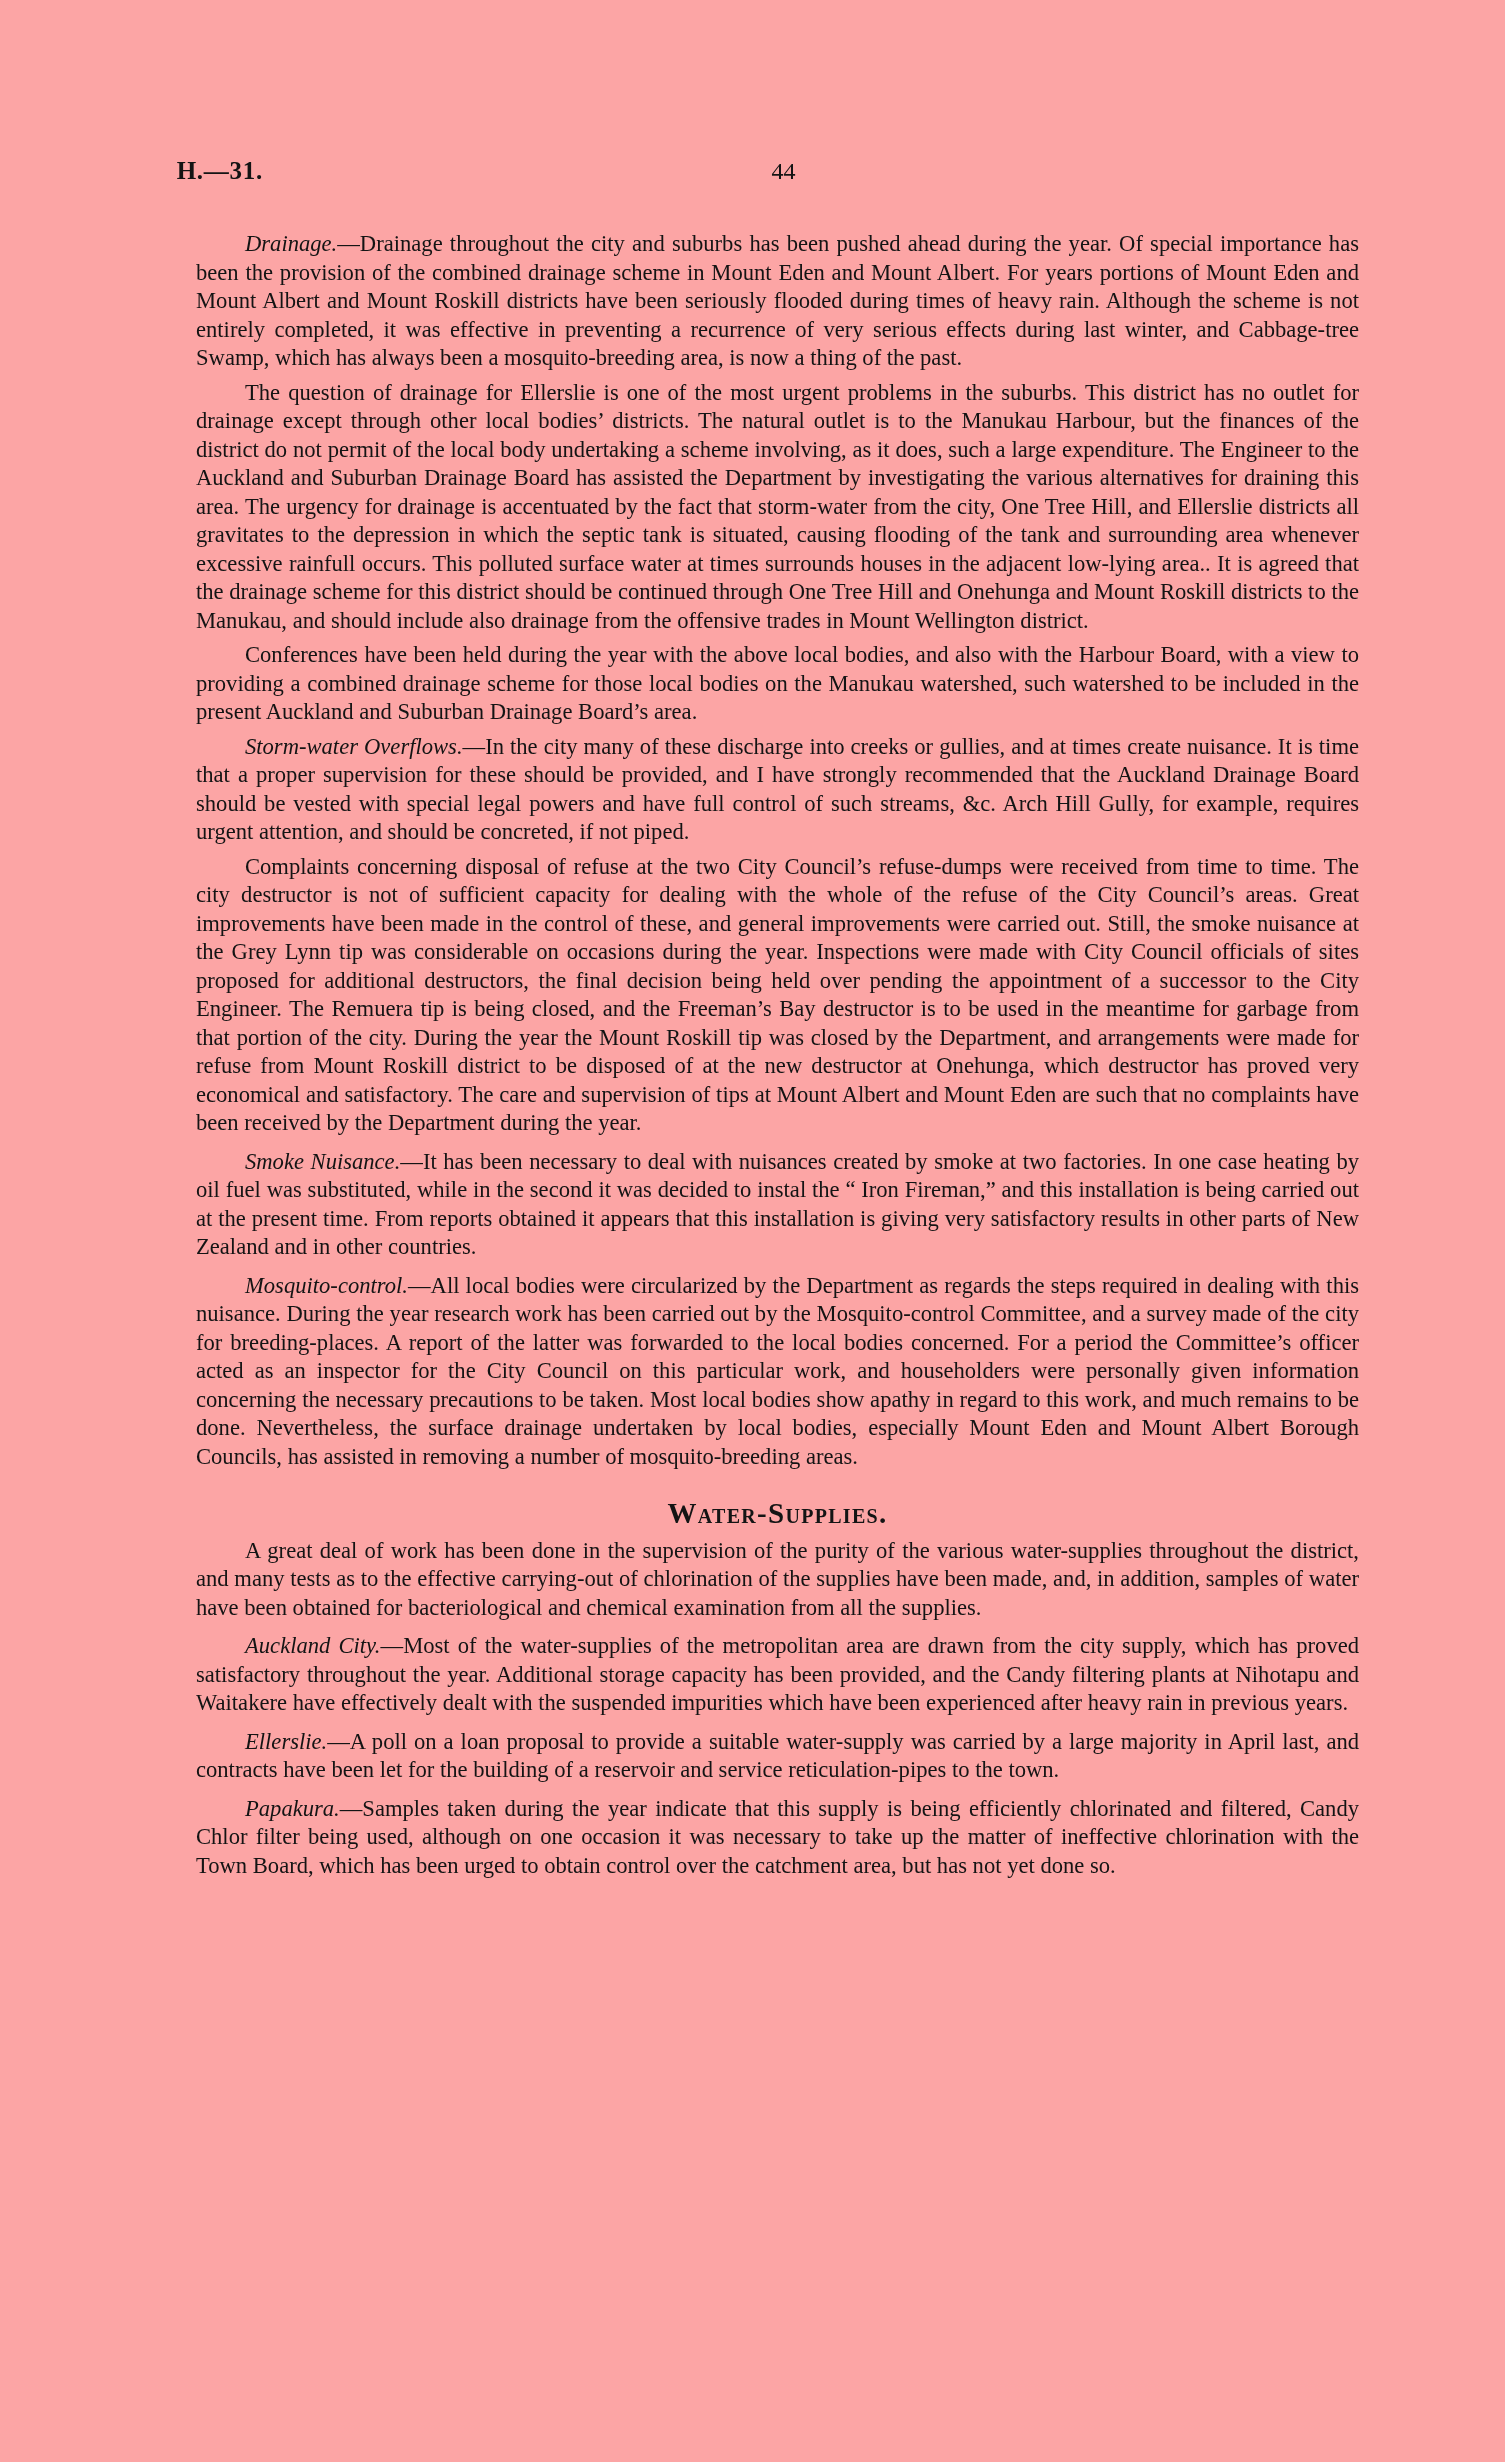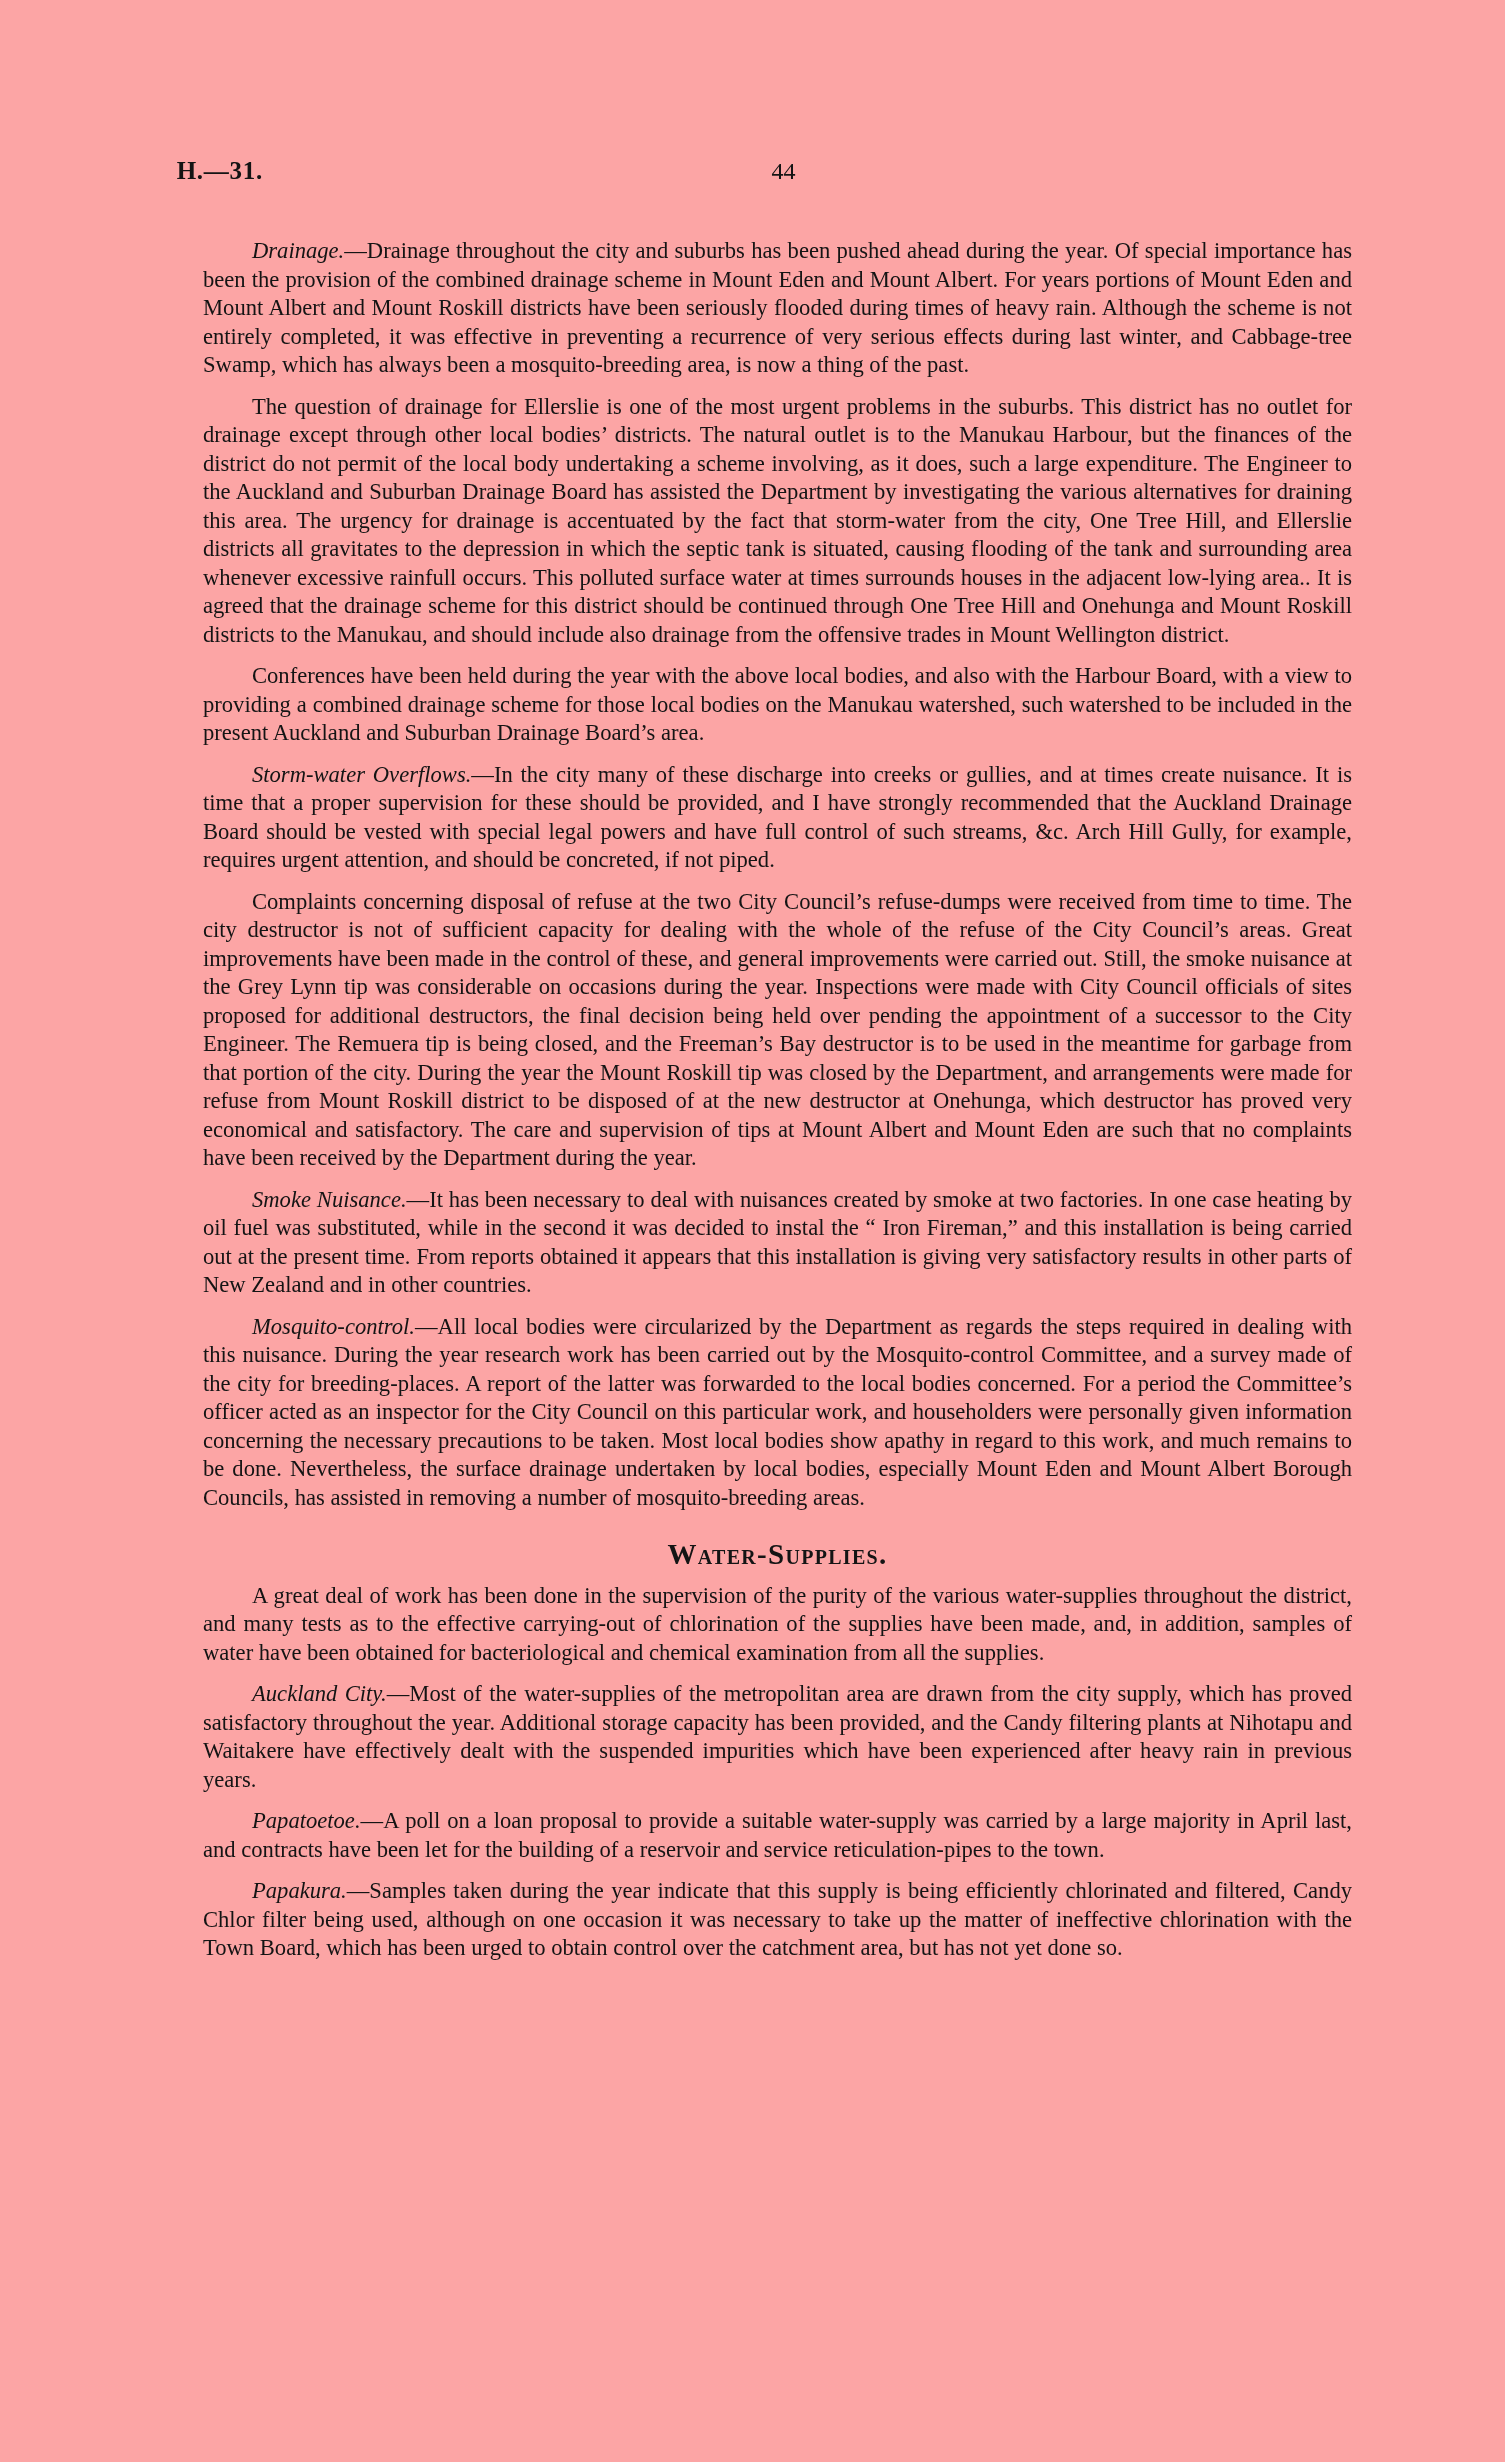--- a/index.html
+++ b/index.html
@@ -42,21 +42,21 @@
   .content {
     position: absolute;
     top: 224px;
     left: 190px;
     width: 1175px;
     font-size: 22.6px;
     line-height: 28.5px;
     text-align: justify;
   }
   p.para {
-    margin: 13px;
+    margin: 6px;
     text-indent: 49px;
   }
   p.para.spaced {
     margin-top: 10px;
   }
   .lead {
     font-style: italic;
   }
   h2.section-heading {
     margin: 28px 0 9.3px 0;
@@ -80,17 +80,17 @@
       <p class="para"><span class="lead">Drainage.</span><span>—Drainage throughout the city and suburbs has been pushed ahead during the year. Of special importance has been the provision of the combined drainage scheme in Mount Eden and Mount Albert.  For years portions of Mount Eden and Mount Albert and Mount Roskill districts have been seriously flooded during times of heavy rain.  Although the scheme is not entirely completed, it was effective in preventing a recurrence of very serious effects during last winter, and Cabbage-tree Swamp, which has always been a mosquito-breeding area, is now a thing of the past.</span></p>
       <p class="para"><span>The question of drainage for Ellerslie is one of the most urgent problems in the suburbs.  This district has no outlet for drainage except through other local bodies’ districts.  The natural outlet is to the Manukau Harbour, but the finances of the district do not permit of the local body undertaking a scheme involving, as it does, such a large expenditure.  The Engineer to the Auckland and Suburban Drainage Board has assisted the Department by investigating the various alternatives for draining this area.  The urgency for drainage is accentuated by the fact that storm-water from the city, One Tree Hill, and Ellerslie districts all gravitates to the depression in which the septic tank is situated, causing flooding of the tank and surrounding area whenever excessive rainfull occurs.  This polluted surface water at times surrounds houses in the adjacent low-lying area..  It is agreed that the drainage scheme for this district should be continued through One Tree Hill and Onehunga and Mount Roskill districts to the Manukau, and should include also drainage from the offensive trades in Mount Wellington district.</span></p>
       <p class="para"><span>Conferences have been held during the year with the above local bodies, and also with the Harbour Board, with a view to providing a combined drainage scheme for those local bodies on the Manukau watershed, such watershed to be included in the present Auckland and Suburban Drainage Board’s area.</span></p>
       <p class="para"><span class="lead">Storm-water Overflows.</span><span>—In the city many of these discharge into creeks or gullies, and at times create nuisance.  It is time that a proper supervision for these should be provided, and I have strongly recommended that the Auckland Drainage Board should be vested with special legal powers and have full control of such streams, &amp;c.  Arch Hill Gully, for example, requires urgent attention, and should be concreted, if not piped.</span></p>
       <p class="para"><span>Complaints concerning disposal of refuse at the two City Council’s refuse-dumps were received from time to time.  The city destructor is not of sufficient capacity for dealing with the whole of the refuse of the City Council’s areas.  Great improvements have been made in the control of these, and general improvements were carried out.  Still, the smoke nuisance at the Grey Lynn tip was considerable on occasions during the year.  Inspections were made with City Council officials of sites proposed for additional destructors, the final decision being held over pending the appointment of a successor to the City Engineer.  The Remuera tip is being closed, and the Freeman’s Bay destructor is to be used in the meantime for garbage from that portion of the city.  During the year the Mount Roskill tip was closed by the Department, and arrangements were made for refuse from Mount Roskill district to be disposed of at the new destructor at Onehunga, which destructor has proved very economical and satisfactory.  The care and supervision of tips at Mount Albert and Mount Eden are such that no complaints have been received by the Department during the year.</span></p>
       <p class="para spaced"><span class="lead">Smoke Nuisance.</span><span>—It has been necessary to deal with nuisances created by smoke at two factories. In one case heating by oil fuel was substituted, while in the second it was decided to instal the “ Iron Fireman,” and this installation is being carried out at the present time.  From reports obtained it appears that this installation is giving very satisfactory results in other parts of New Zealand and in other countries.</span></p>
       <p class="para spaced"><span class="lead">Mosquito-control.</span><span>—All local bodies were circularized by the Department as regards the steps required in dealing with this nuisance.  During the year research work has been carried out by the Mosquito-control Committee, and a survey made of the city for breeding-places.  A report of the latter was forwarded to the local bodies concerned.  For a period the Committee’s officer acted as an inspector for the City Council on this particular work, and householders were personally given information concerning the necessary precautions to be taken.  Most local bodies show apathy in regard to this work, and much remains to be done.  Nevertheless, the surface drainage undertaken by local bodies, especially Mount Eden and Mount Albert Borough Councils, has assisted in removing a number of mosquito-breeding areas.</span></p>
       <h2 class="section-heading">Water-Supplies.</h2>
       <p class="para"><span>A great deal of work has been done in the supervision of the purity of the various water-supplies throughout the district, and many tests as to the effective carrying-out of chlorination of the supplies have been made, and, in addition, samples of water have been obtained for bacteriological and chemical examination from all the supplies.</span></p>
       <p class="para spaced"><span class="lead">Auckland City.</span><span>—Most of the water-supplies of the metropolitan area are drawn from the city supply, which has proved satisfactory throughout the year.  Additional storage capacity has been provided, and the Candy filtering plants at Nihotapu and Waitakere have effectively dealt with the suspended impurities which have been experienced after heavy rain in previous years.</span></p>
-      <p class="para spaced"><span class="lead">Papatoetoe.</span><span>—A poll on a loan proposal to provide a suitable water-supply was carried by a large majority in April last, and contracts have been let for the building of a reservoir and service reticulation-pipes to the town.</span></p>
+      <p class="para spaced"><span class="lead">Ellerslie.</span><span>—A poll on a loan proposal to provide a suitable water-supply was carried by a large majority in April last, and contracts have been let for the building of a reservoir and service reticulation-pipes to the town.</span></p>
       <p class="para spaced"><span class="lead">Papakura.</span><span>—Samples taken during the year indicate that this supply is being efficiently chlorinated and filtered, Candy Chlor filter being used, although on one occasion it was necessary to take up the matter of ineffective chlorination with the Town Board, which has been urged to obtain control over the catchment area, but has not yet done so.</span></p>
     </main>
 </div>
 
 
 </body></html>

